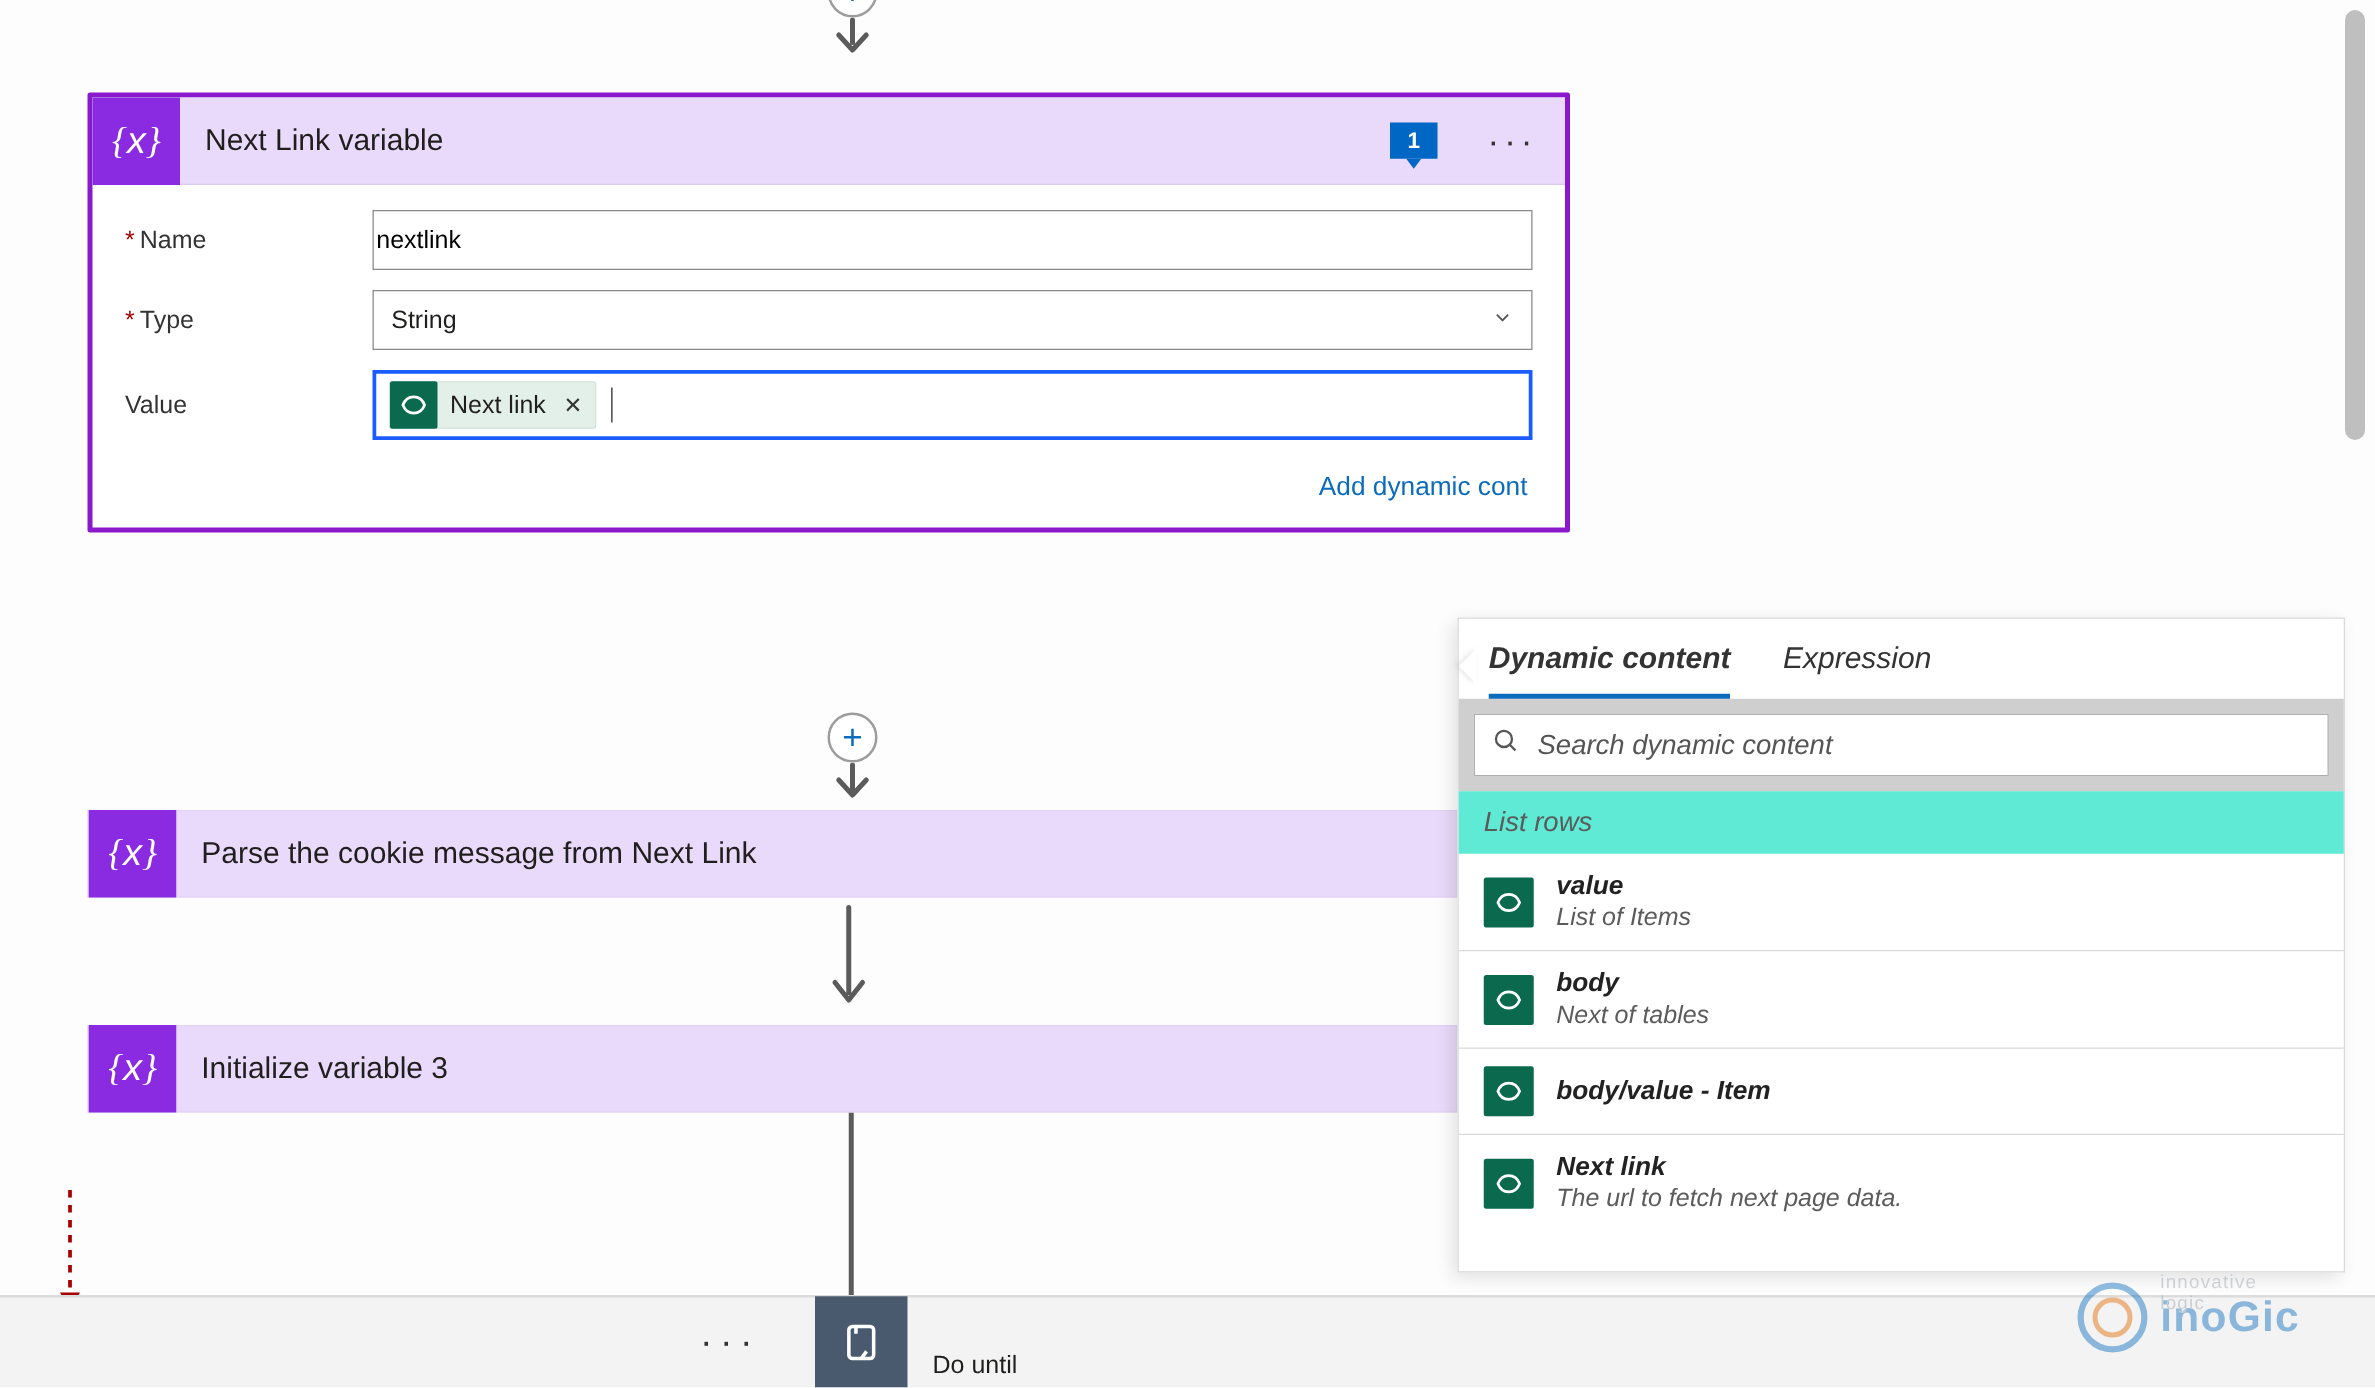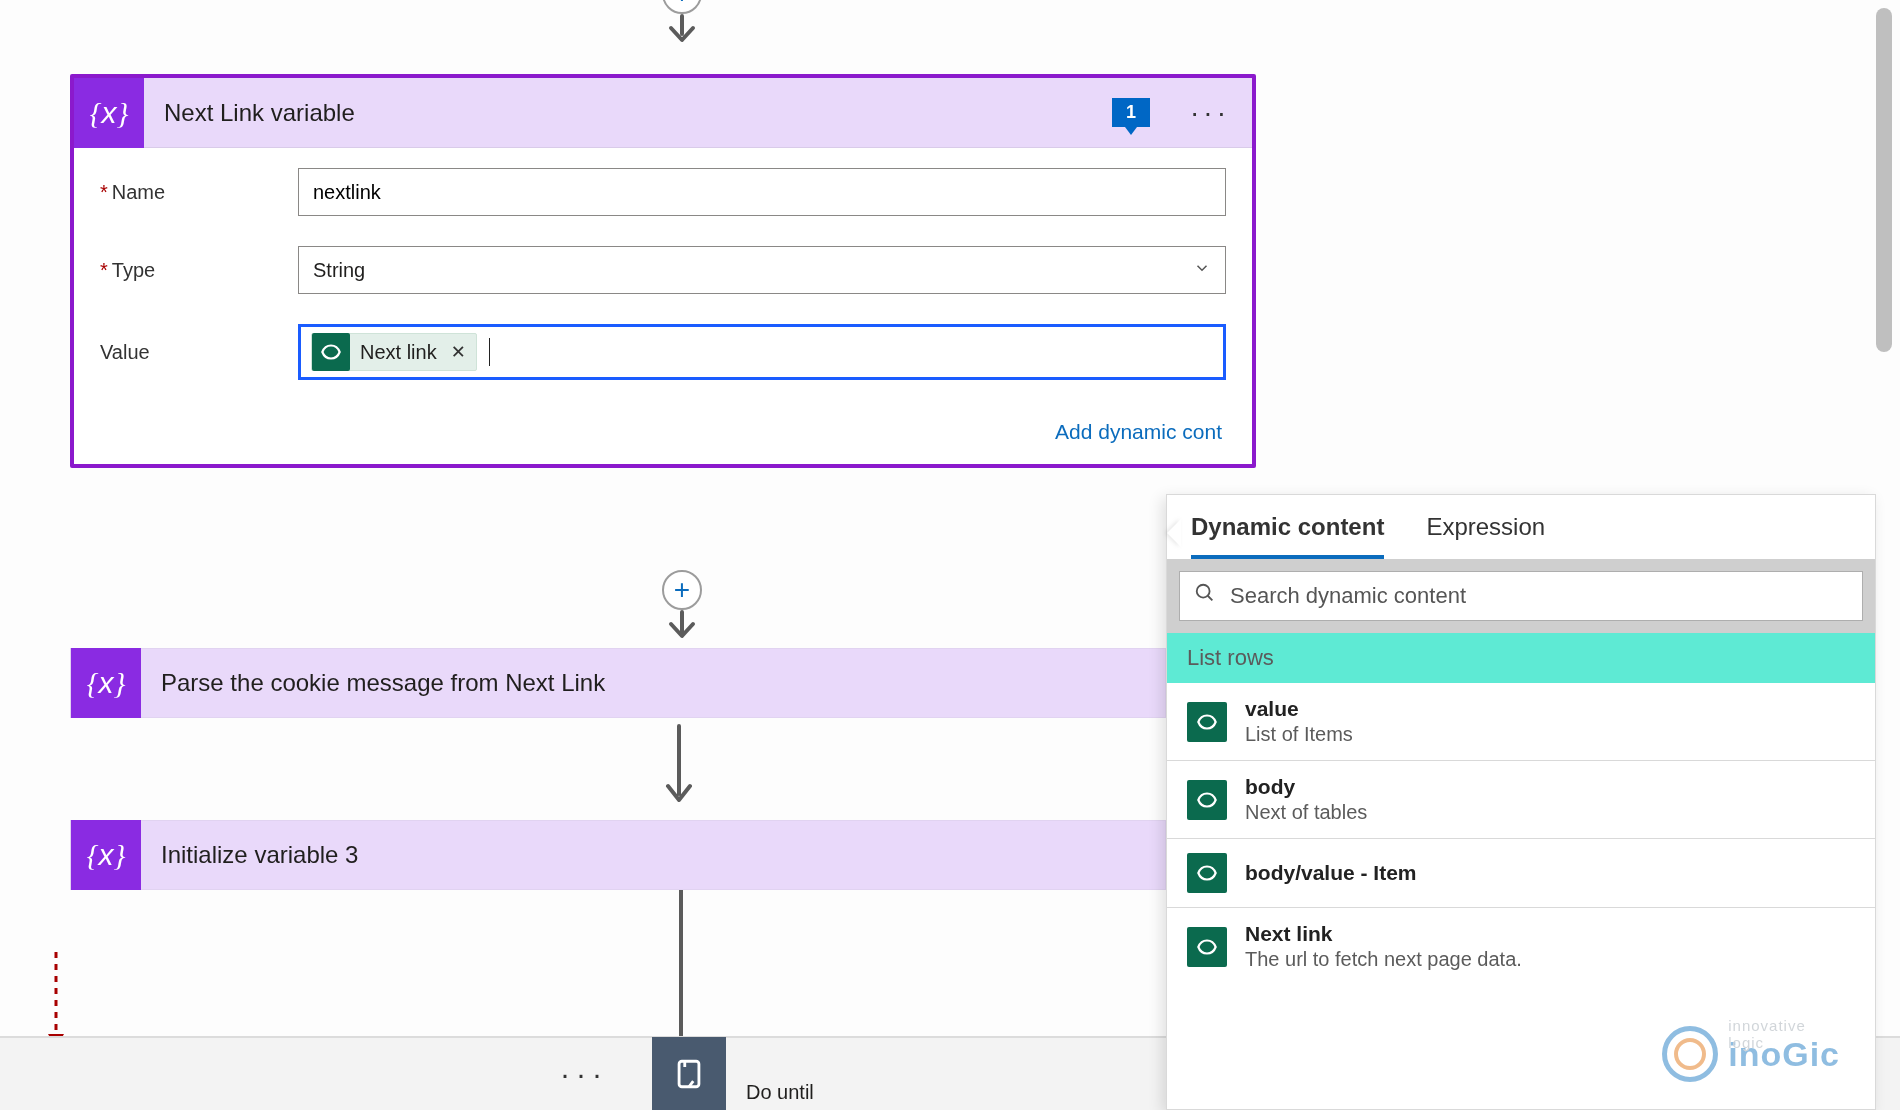--- a/index.html
+++ b/index.html
@@ -37,24 +37,24 @@
   .card-title{font-size:24px;padding-left:20px;flex:1;}
   .badge{background:#0067c5;color:#fff;font-size:18px;font-weight:600;padding:4px 14px;position:relative;margin-right:18px;}
   .badge::after{content:"";position:absolute;left:50%;transform:translateX(-50%);bottom:-8px;border:6px solid transparent;border-top:8px solid #0067c5;border-bottom:none;}
   .dots{font-size:28px;letter-spacing:4px;color:#333;padding:0 22px;cursor:pointer;}
 
   .card-body{padding:20px 26px 4px 26px;}
   .comment-row{display:flex;align-items:center;gap:18px;font-size:22px;margin-bottom:20px;}
   .comment-icon{font-size:22px;color:#333;}
   .close-x{margin-left:auto;color:var(--blue);font-size:28px;cursor:pointer;font-weight:300;}
 
-  .form-row{display:flex;align-items:center;margin-bottom:30px;}
+  .form-row{display:flex;align-items:center;margin-bottom:16px;}
   .form-label{width:198px;font-size:20px;color:#333;}
   .req{color:var(--red);margin-right:4px;}
-  .txt-input{flex:1;height:48px;border:1px solid var(--grey-border);padding:0 14px;font-size:20px;background:#fff;}
+  .txt-input{flex:1;height:48px;border:1px solid var(--grey-border);padding:0 2px;font-size:20px;background:#fff;}
   .sel-wrap{flex:1;position:relative;}
   .sel{width:100%;height:48px;border:1px solid var(--grey-border);padding:0 14px;font-size:20px;background:#fff;display:flex;align-items:center;justify-content:space-between;cursor:pointer;}
   .sel .chev{font-size:18px;color:#555;}
   .value-box{flex:1;min-height:52px;border:3px solid var(--blue-focus);padding:6px 10px;display:flex;align-items:center;gap:6px;background:#fff;}
   .token{display:inline-flex;align-items:center;background:#e3efe9;border:1px solid #cfe3d8;border-radius:2px;height:38px;padding-right:10px;gap:10px;font-size:20px;}
   .token .tkn-icon{width:38px;height:38px;background:var(--green);display:flex;align-items:center;justify-content:center;border-radius:2px;}
   .token .tkn-x{font-size:18px;color:#333;cursor:pointer;margin-left:4px;}
   .caret{width:1px;height:28px;background:#222;margin-left:6px;}
 
   .add-dyn{text-align:right;color:var(--blue-accent);font-size:21px;padding:10px 4px 16px 0;cursor:pointer;}
@@ -214,21 +214,21 @@
     <div class="do-dots">···</div>
     <div class="do-tile">
       <svg width="34" height="34" viewBox="0 0 24 24" fill="none" stroke="#fff" stroke-width="2">
           <rect x="5" y="3" width="14" height="18" rx="2"></rect>
           <path d="M9 3v4M12 21l3-4"></path>
         </svg>
     </div>
     <div class="do-label">Do until</div>
   </div>
 
-  <div class="dyn-panel" style="left:1166px;top:494px;width:710px;height:616px;">
+  <div class="dyn-panel" style="left:1166px;top:494px;width:710px;height:524px;font-style:italic;">
     <div class="dyn-notch"></div>
     <div class="dyn-tabs">
       <div class="dyn-tab active">Dynamic content</div>
       <div class="dyn-tab">Expression</div>
     </div>
     <div class="dyn-searchbar">
       <div class="dyn-search">
         <span>
           <svg width="22" height="22" viewBox="0 0 24 24" fill="none" stroke="#555" stroke-width="2">
               <circle cx="10" cy="10" r="7"></circle>

